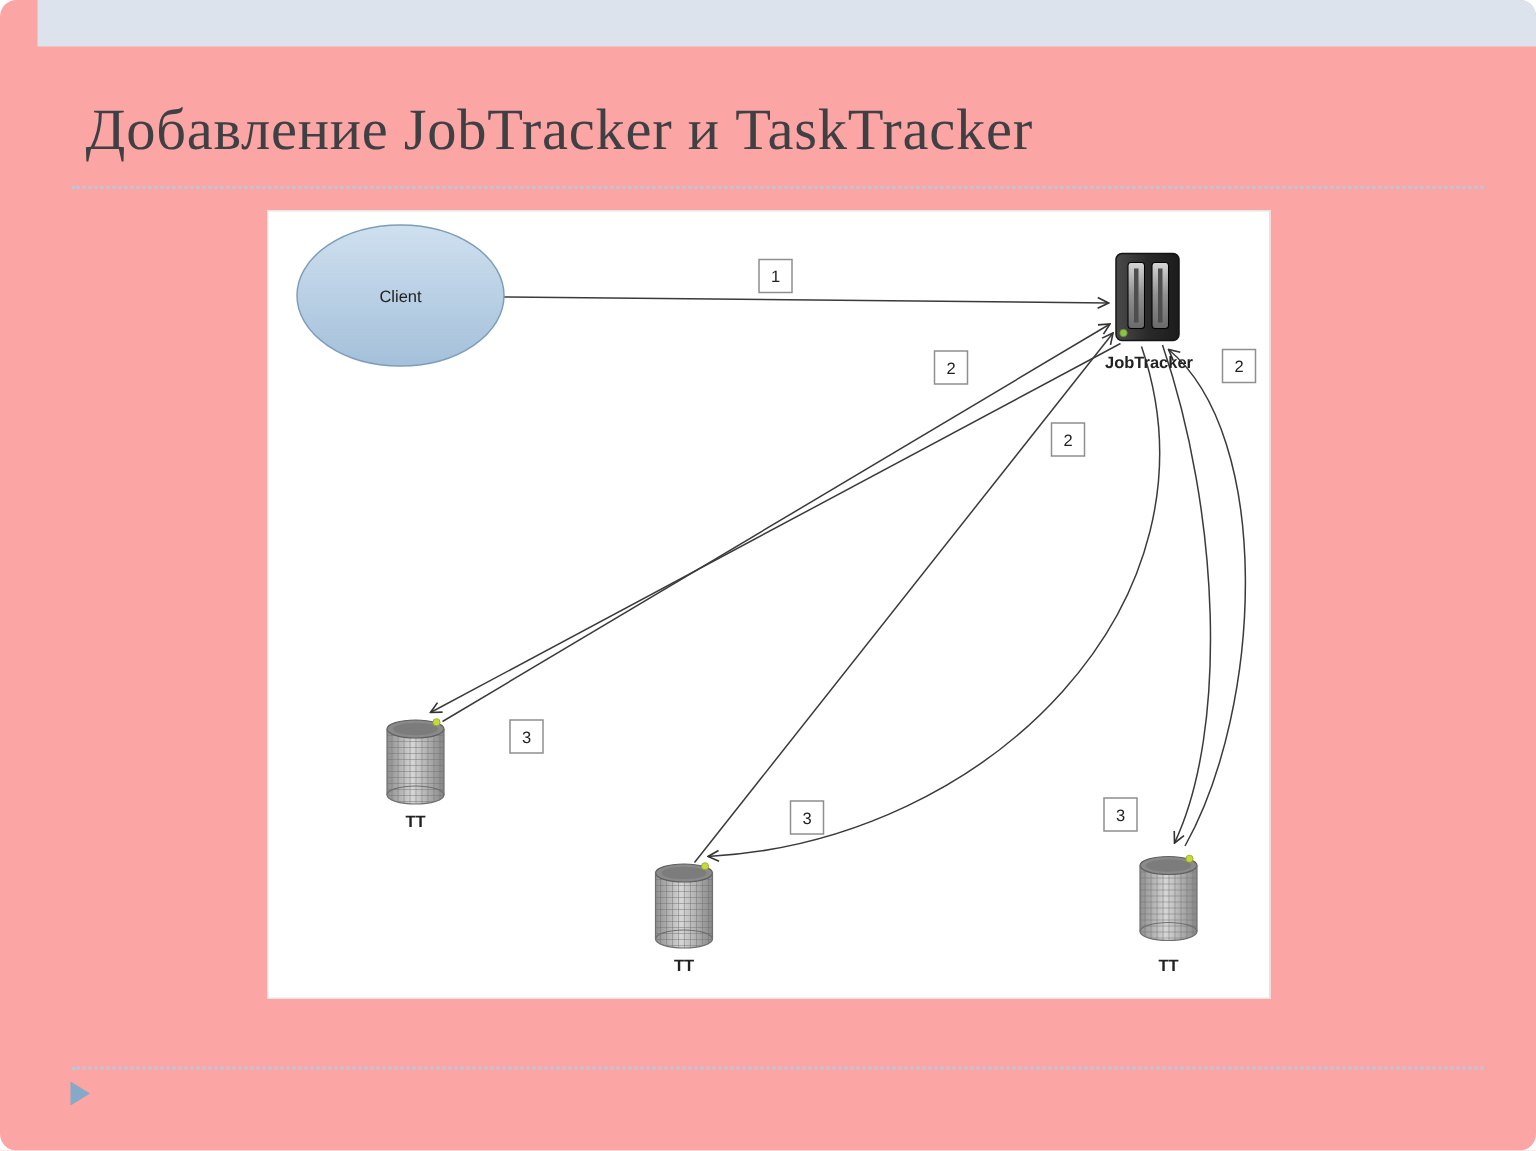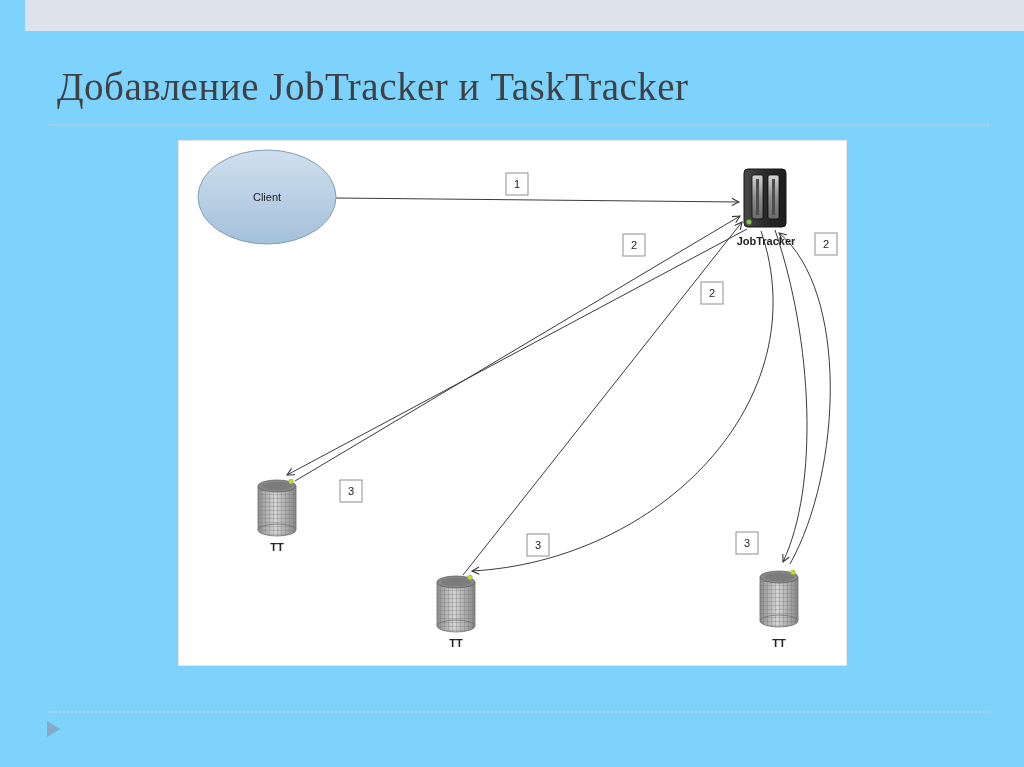--- a/index.html
+++ b/index.html
@@ -1,18 +1,18 @@
 <!DOCTYPE html>
 <html><head>
 <meta charset="utf-8">
 <style>
   html,body{margin:0;padding:0;background:#ffffff;}
   .slide{
-    position:relative;width:1024px;height:767px;background:#7dd3fc;
-    overflow:hidden;font-family:"Liberation Sans",sans-serif;
+    position:relative;width:1024px;height:767px;background:#fca5a5;
+    overflow:hidden;font-family:"Liberation Sans",sans-serif;border-radius:11px;
   }
   .top-band{position:absolute;left:25px;top:0;right:0;height:31px;background:#dce3ec;}
   .title{
     position:absolute;left:57px;top:64px;margin:0;
     font-family:"Liberation Serif",serif;font-weight:normal;
     font-size:39px;color:#3f4044;letter-spacing:.5px;white-space:nowrap;
   }
   .rule{position:absolute;left:48px;width:941px;height:0;border-top:2px dotted #b5cbdd;}
   .rule-top{top:124px;}
   .rule-bottom{top:711px;}

